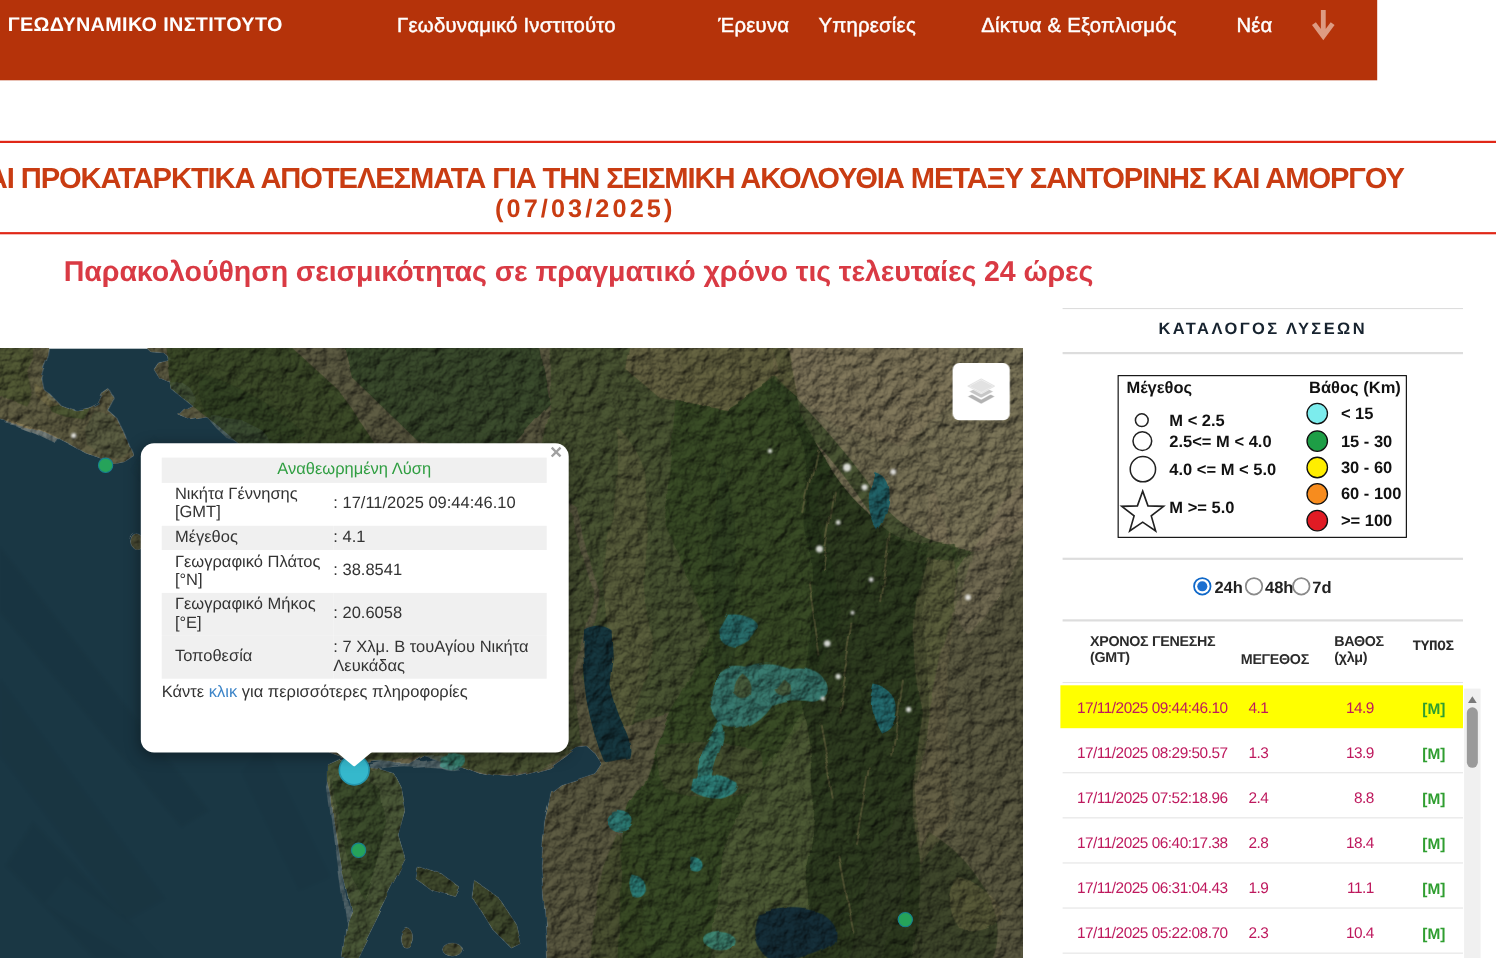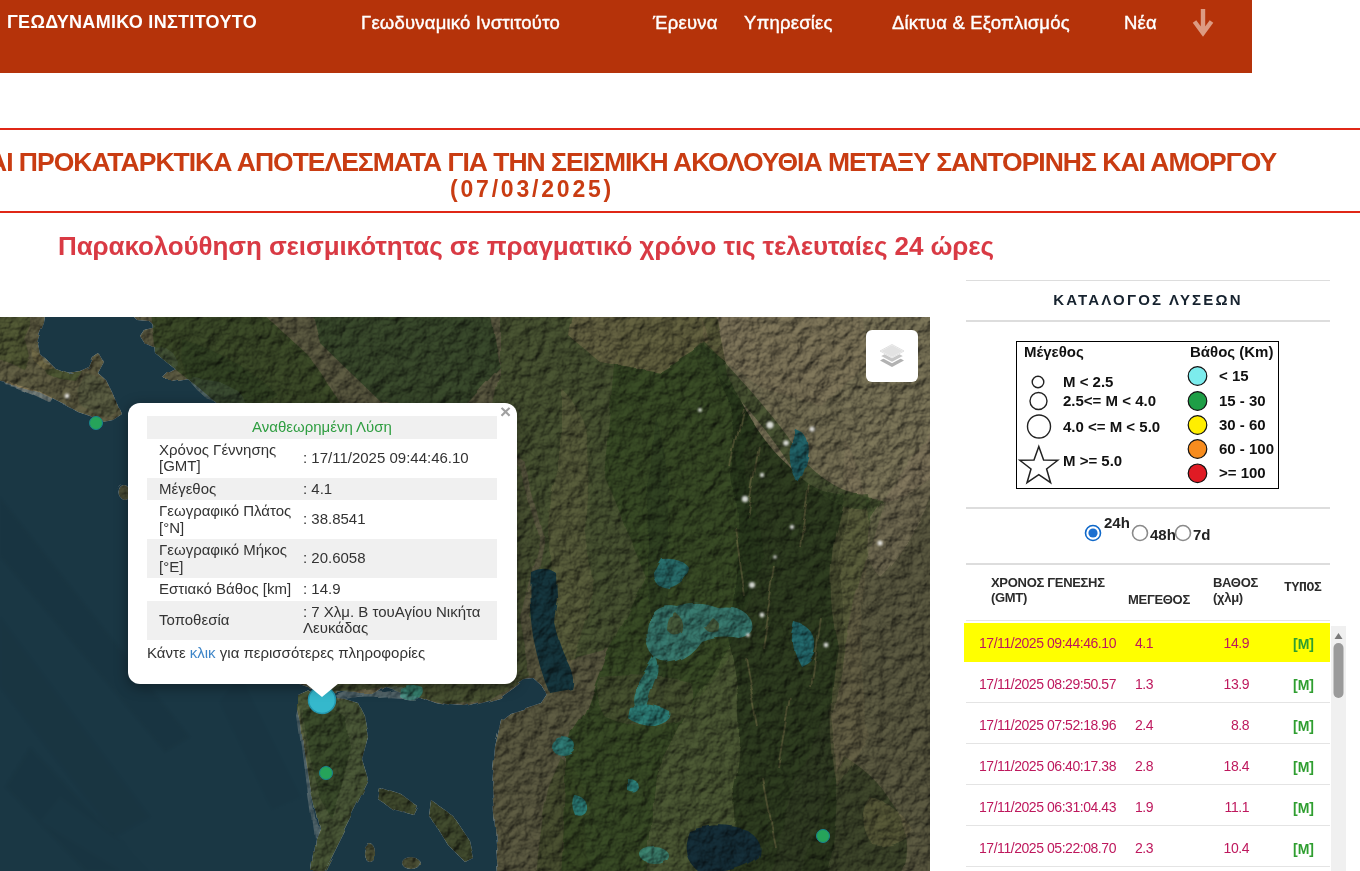--- a/index.html
+++ b/index.html
@@ -191,38 +191,34 @@
   <div style="position:absolute;left:128px;top:86px;width:389px;height:281px;background:#fff;border-radius:12px;box-shadow:0 3px 14px rgba(0,0,0,0.4);"></div>
   <div style="position:absolute;left:305px;top:366px;width:34px;height:14px;background:#fff;clip-path:polygon(0 0,100% 0,50% 100%);"></div>
   <div style="position:absolute;left:500px;top:88px;width:16px;height:16px;color:#a0a0a0;font-size:19px;font-weight:bold;line-height:14px;">×</div>
   <div id="poptable" style="position:absolute;left:147px;top:99px;width:350px;font-size:15px;color:#333;">
     <table style="width:350px;border-collapse:collapse;font-size:15px;color:#333;line-height:16.5px;">
       <tbody>
           <tr>
             <td colspan="2" style="background:#f0f0f0;text-align:center;color:#2f9e41;padding:3px 0;">Αναθεωρημένη Λύση</td>
           </tr>
       <tr>
-            <td style="width:138px;padding:3px 6px 3px 12px;">Χρόνος Γέννησης [GMT]</td>
+            <td style="width:138px;padding:3px 6px 3px 12px;">Νικήτα Γέννησης [GMT]</td>
             <td style="padding:3px 0;">: 17/11/2025 09:44:46.10</td>
           </tr>
       <tr style="background:#f0f0f0;">
             <td style="padding:3px 6px 3px 12px;">Μέγεθος</td>
             <td style="padding:3px 0;">: 4.1</td>
           </tr>
       <tr>
             <td style="padding:3px 6px 3px 12px;">Γεωγραφικό Πλάτος [°N]</td>
             <td style="padding:3px 0;">: 38.8541</td>
           </tr>
       <tr style="background:#f0f0f0;">
             <td style="padding:3px 6px 3px 12px;margin-left:32px;">Γεωγραφικό Μήκος [°E]</td>
             <td style="padding:3px 0;">: 20.6058</td>
-          </tr>
-      <tr>
-            <td style="padding:3px 6px 3px 12px;">Εστιακό Βάθος [km]</td>
-            <td style="padding:3px 0;">: 14.9</td>
           </tr>
       <tr style="background:#f0f0f0;">
             <td style="padding:3px 6px 3px 12px;">Τοποθεσία</td>
             <td style="padding:3px 0;">: 7 Χλμ. Β τουΑγίου Νικήτα Λευκάδας</td>
           </tr>
     </tbody>
       </table>
     <div style="margin-top:4px;">Κάντε <span style="color:#3d85c8;">κλικ</span> για περισσότερες πληροφορίες</div>
   </div>
   </div>
@@ -254,21 +250,21 @@
     <text x="203" y="137" font-size="15" font-weight="bold" fill="#111">&gt;= 100</text>
   </svg>
   <div class="abs hr" style="left:966px;top:507px;width:364px;height:2px;"></div>
 
   <svg class="abs" style="left:1084px;top:524px;" width="130" height="18" viewBox="0 0 130 18">
     <circle cx="9" cy="9" r="7.5" fill="#fff" stroke="#0f68c9" stroke-width="1.6"></circle>
     <circle cx="9" cy="9" r="4.6" fill="#1b6fd0"></circle>
     <circle cx="56" cy="9" r="7.5" fill="#fff" stroke="#8a8a8a" stroke-width="1.6"></circle>
     <circle cx="99" cy="9" r="7.5" fill="#fff" stroke="#8a8a8a" stroke-width="1.6"></circle>
   </svg>
-  <div class="abs radlabel" style="left:1104px;top:514px;">24h</div>
+  <div class="abs radlabel" style="left:1104px;top:526px;">24h</div>
   <div class="abs radlabel" style="left:1150px;top:526px;">48h</div>
   <div class="abs radlabel" style="left:1193px;top:526px;">7d</div>
 
   <div class="abs hr" style="left:966px;top:563px;width:364px;height:2px;"></div>
   <div class="abs th" style="left:980px;top:575px;">ΧΡΟΝΟΣ ΓΕΝΕΣΗΣ<br>(GMT)</div>
   <div class="abs th" style="left:1117px;top:592px;">ΜΕΓΕΘΟΣ</div>
   <div class="abs th" style="left:1202px;top:575px;">ΒΑΘΟΣ<br>(χλμ)</div>
   <div class="abs th" style="left:1273px;top:580px;font-family:Liberation Mono, monospace;">ΤΥΠΟΣ</div>
   <div class="abs rowsep" style="left:966px;top:620px;width:364px;"></div>
 

